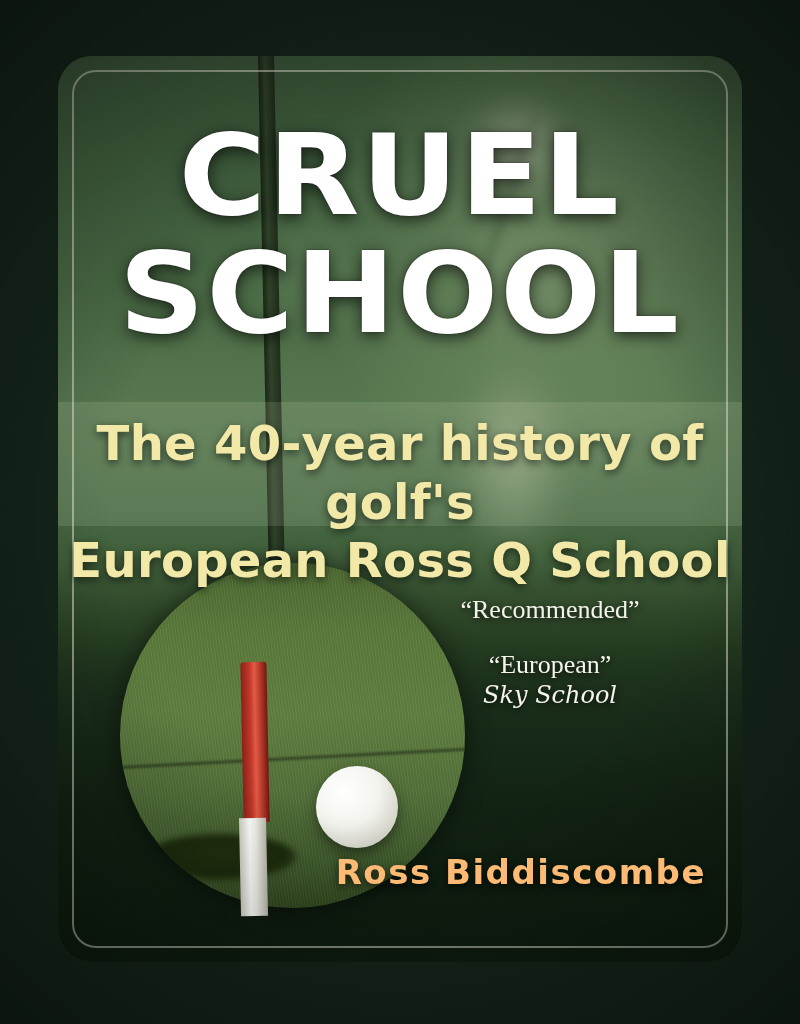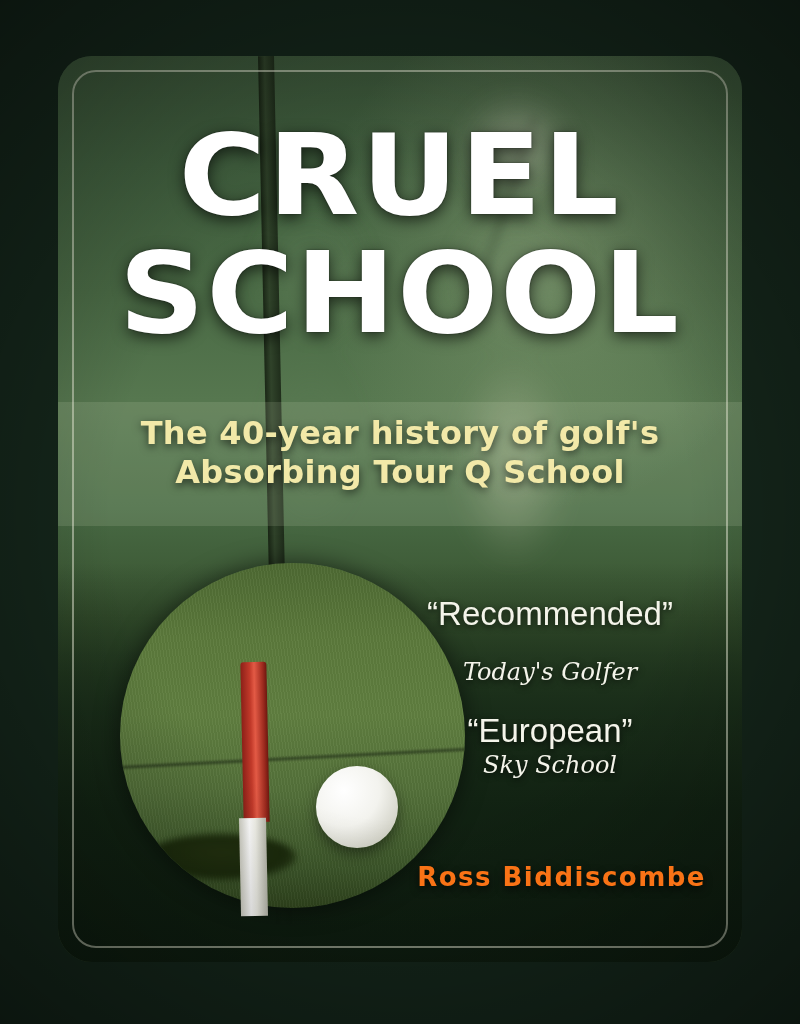--- a/index.html
+++ b/index.html
@@ -244,63 +244,63 @@
   }
   .subtitle {
     position: absolute;
     left: 0; right: 0;
     top: 358px;
     z-index: 6;
     text-align: center;
     color: #f2e9a8;
     font-family: "DejaVu Sans", sans-serif;
     font-weight: bold;
-    font-size: 32px;
+    font-size: 48px;
     line-height: 1.22;
     letter-spacing: 0.3px;
     text-shadow: 0 3px 8px rgba(0,0,0,0.6);
   }
 
   
   .quotes {
     position: absolute;
     right: 42px;
     top: 540px;
     width: 300px;
     text-align: center;
     z-index: 6;
     color: #f4f4ea;
     text-shadow: 0 2px 6px rgba(0,0,0,0.75);
   }
   .quote {
     margin-bottom: 26px;
   }
   .quote .q-text {
-    font-family: Liberation Sans, sans-serif;
-    font-size: 33px;
+    font-family: Liberation Serif, serif;
+    font-size: 26px;
     line-height: 1.1;
   }
   .quote .q-src {
     font-family: "DejaVu Serif", serif;
     font-style: italic;
     font-size: 24px;
     line-height: 1.2;
     margin-top: 2px;
   }
 
   
   .author {
     position: absolute;
     right: 36px;
     bottom: 70px;
     z-index: 6;
-    color: #f97316;
+    color: #fdba74;
     font-family: "DejaVu Sans", sans-serif;
     font-weight: bold;
-    font-size: 26px;
+    font-size: 34px;
     letter-spacing: 1.5px;
     text-shadow: 0 3px 8px rgba(0,0,0,0.75);
   }
 </style>
 </head>
 <body>
 
 <div class="cover">
 
   <div class="panel">
@@ -324,29 +324,28 @@
 
     <div class="subtitle-band"></div>
 
     <div class="title-block">
       <div class="title-line l1">CRUEL</div>
       <div class="title-line l2">SCHOOL</div>
     </div>
 
     <div class="subtitle">
       <div>The 40-year history of golf's</div>
-      <div>Absorbing Tour Q School</div>
+      <div>European Ross Q School</div>
     </div>
 
     <div class="quotes">
       <div class="quote">
         <div class="q-text">“Recommended”</div>
       </div>
       <div class="quote">
-        <div class="q-src">Today's Golfer</div>
       </div>
       <div class="quote">
         <div class="q-text">“European”</div>
         <div class="q-src">Sky School</div>
       </div>
     </div>
 
     <div class="author">Ross Biddiscombe</div>
 
     <div class="inner-border"></div>

